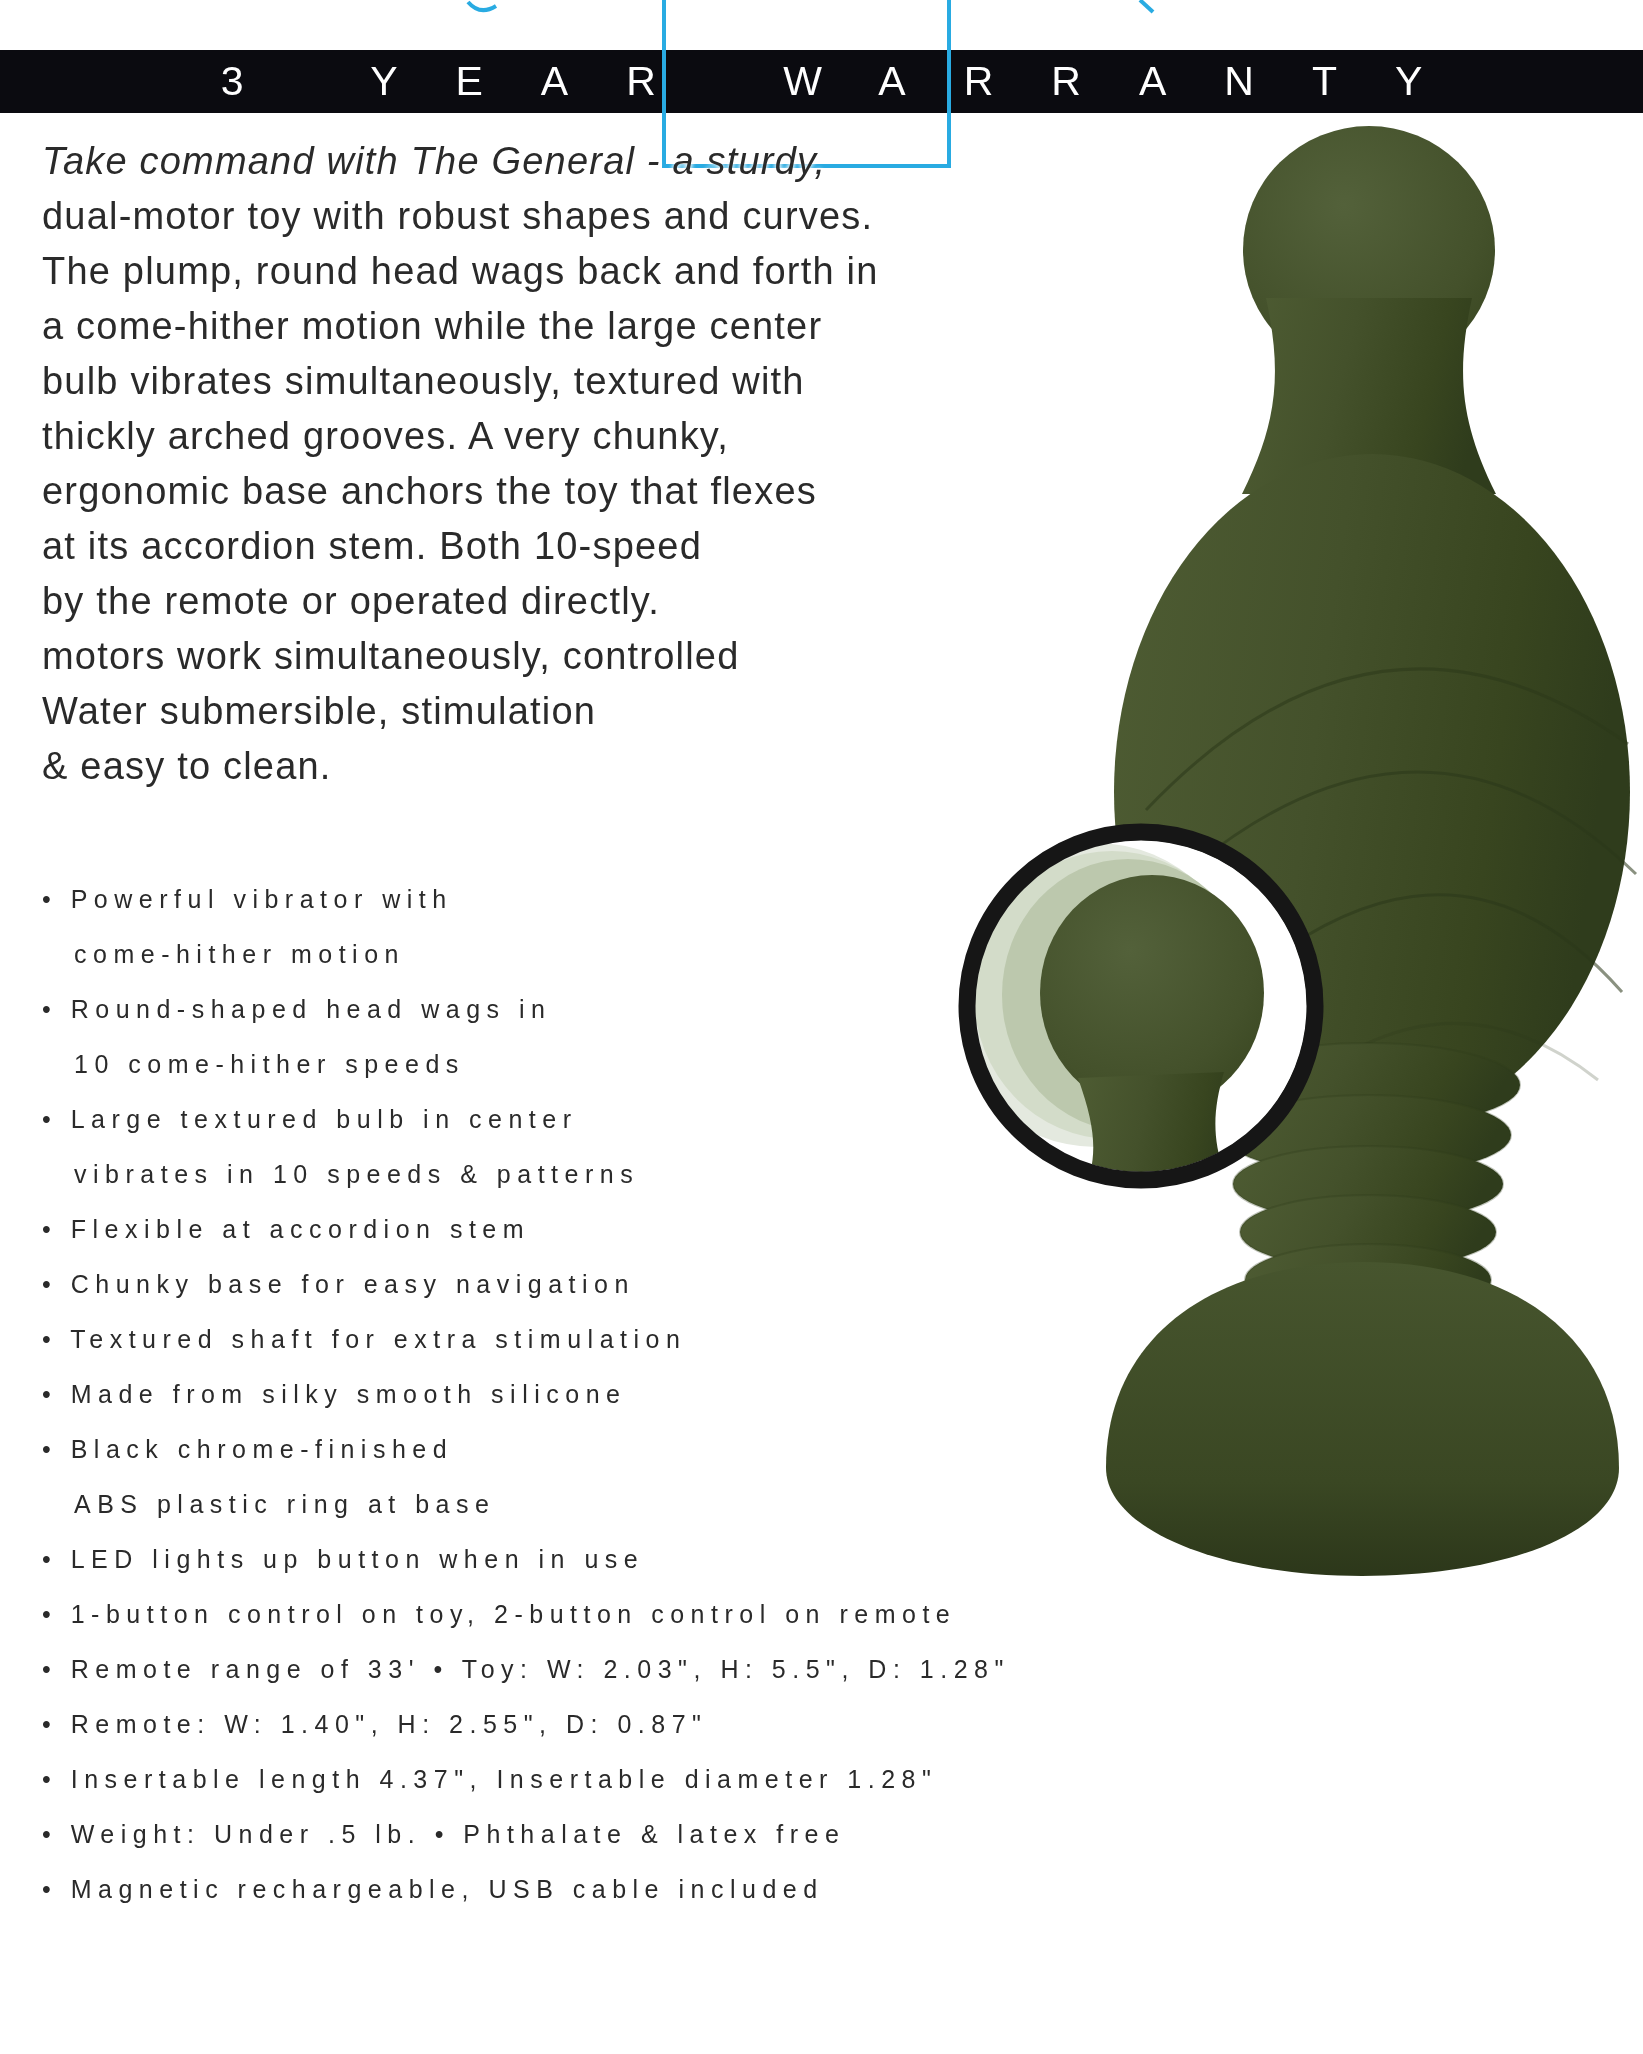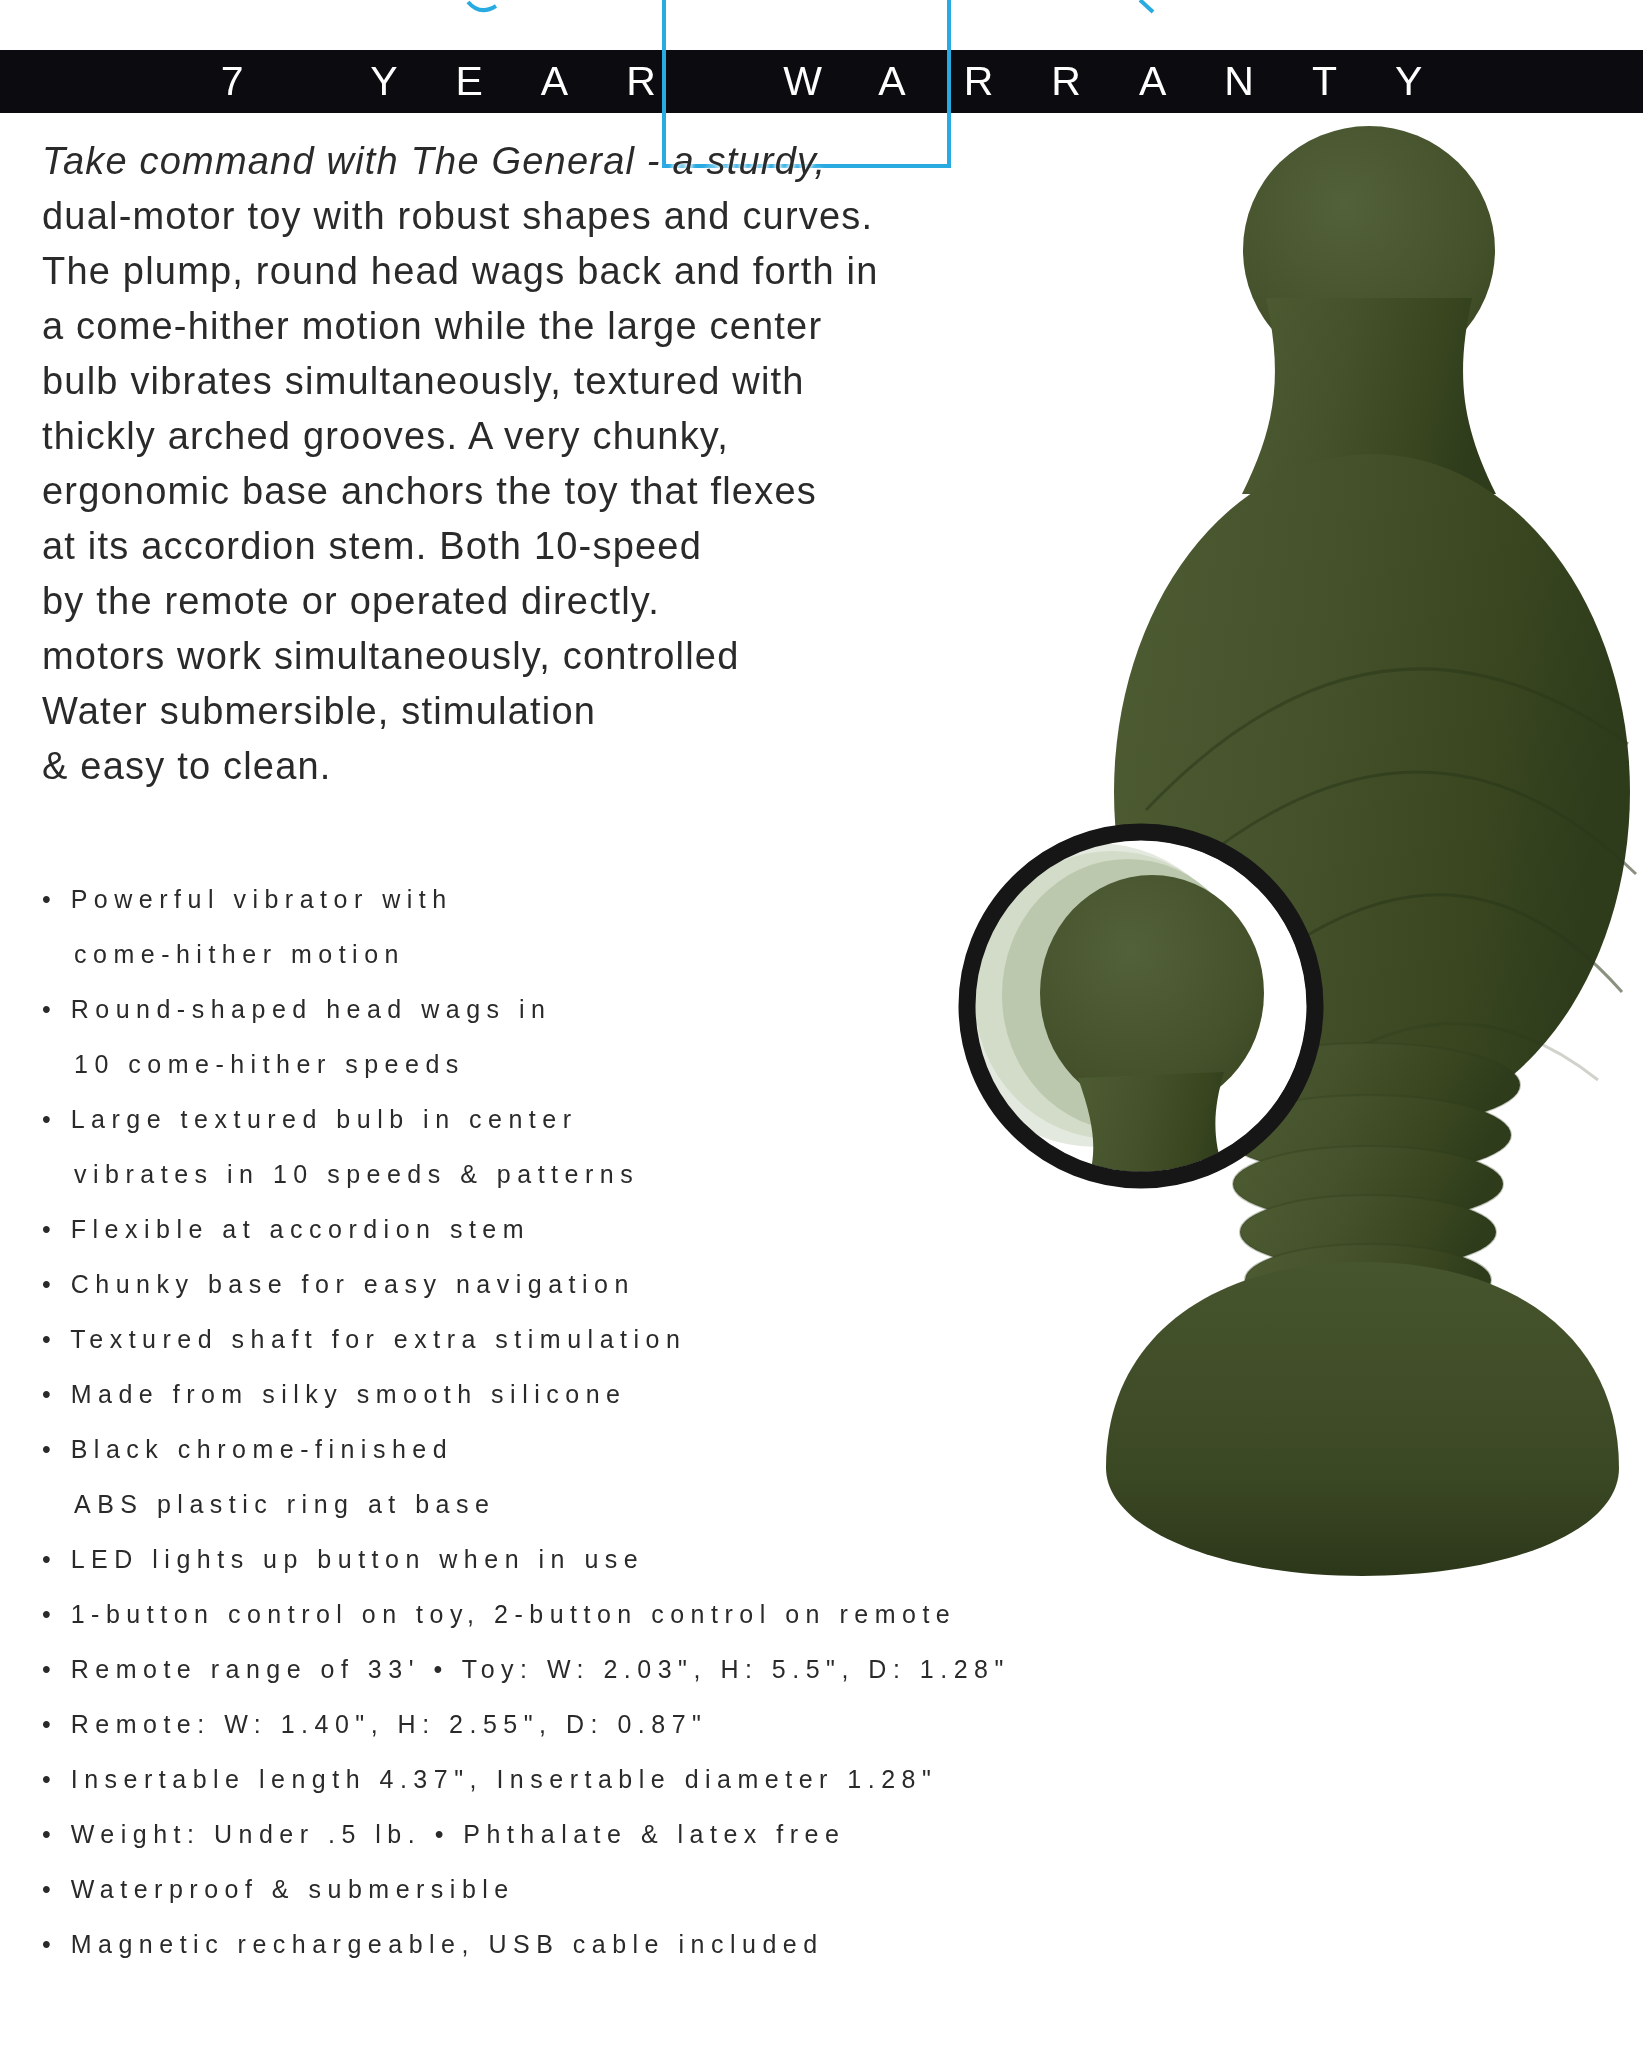--- a/index.html
+++ b/index.html
@@ -110,21 +110,21 @@
         <ellipse cx="1112" cy="995" rx="138" ry="144" fill="#d3dcc9"></ellipse>
         <ellipse cx="1128" cy="995" rx="126" ry="136" fill="#bcc8ad"></ellipse>
         <ellipse cx="1152" cy="993" rx="112" ry="118" fill="url(#gHead)"></ellipse>
         <path d="M 1078 1078 C 1100 1140 1096 1162 1080 1205 L 1238 1205 C 1212 1152 1210 1120 1224 1072 Z" fill="url(#gBody)"></path>
       </g>
       <circle cx="1141" cy="1006" r="174" fill="none" stroke="#161616" stroke-width="17"></circle>
     </g>
   </svg>
 
   <div class="banner">
-    <span class="banner-text">7 YEAR WARRANTY</span>
+    <span class="banner-text">3 YEAR WARRANTY</span>
   </div>
 
   <svg class="callouts" viewBox="0 0 1643 300" xmlns="http://www.w3.org/2000/svg">
     <g stroke="#29abe2" stroke-width="4" fill="none">
       <path d="M 664 0 L 664 166 L 949 166 L 949 0"></path>
       <path d="M 468 2 Q 480 16 496 6"></path>
       <path d="M 1140 0 L 1153 12"></path>
     </g>
   </svg>
 
@@ -155,18 +155,17 @@
     <div class="feat-line">• Textured shaft for extra stimulation</div>
     <div class="feat-line">• Made from silky smooth silicone</div>
     <div class="feat-line">• Black chrome-finished</div>
     <div class="feat-line indent">ABS plastic ring at base</div>
     <div class="feat-line">• LED lights up button when in use</div>
     <div class="feat-line">• 1-button control on toy, 2-button control on remote</div>
     <div class="feat-line">• Remote range of 33' • Toy: W: 2.03", H: 5.5", D: 1.28"</div>
     <div class="feat-line">• Remote: W: 1.40", H: 2.55", D: 0.87"</div>
     <div class="feat-line">• Insertable length 4.37", Insertable diameter 1.28"</div>
     <div class="feat-line">• Weight: Under .5 lb. • Phthalate &amp; latex free</div>
-    <div class="feat-line">• Waterproof &amp; submersible</div>
     <div class="feat-line">• Magnetic rechargeable, USB cable included</div>
   </div>
 
 
 </div>
 
 </body></html>

